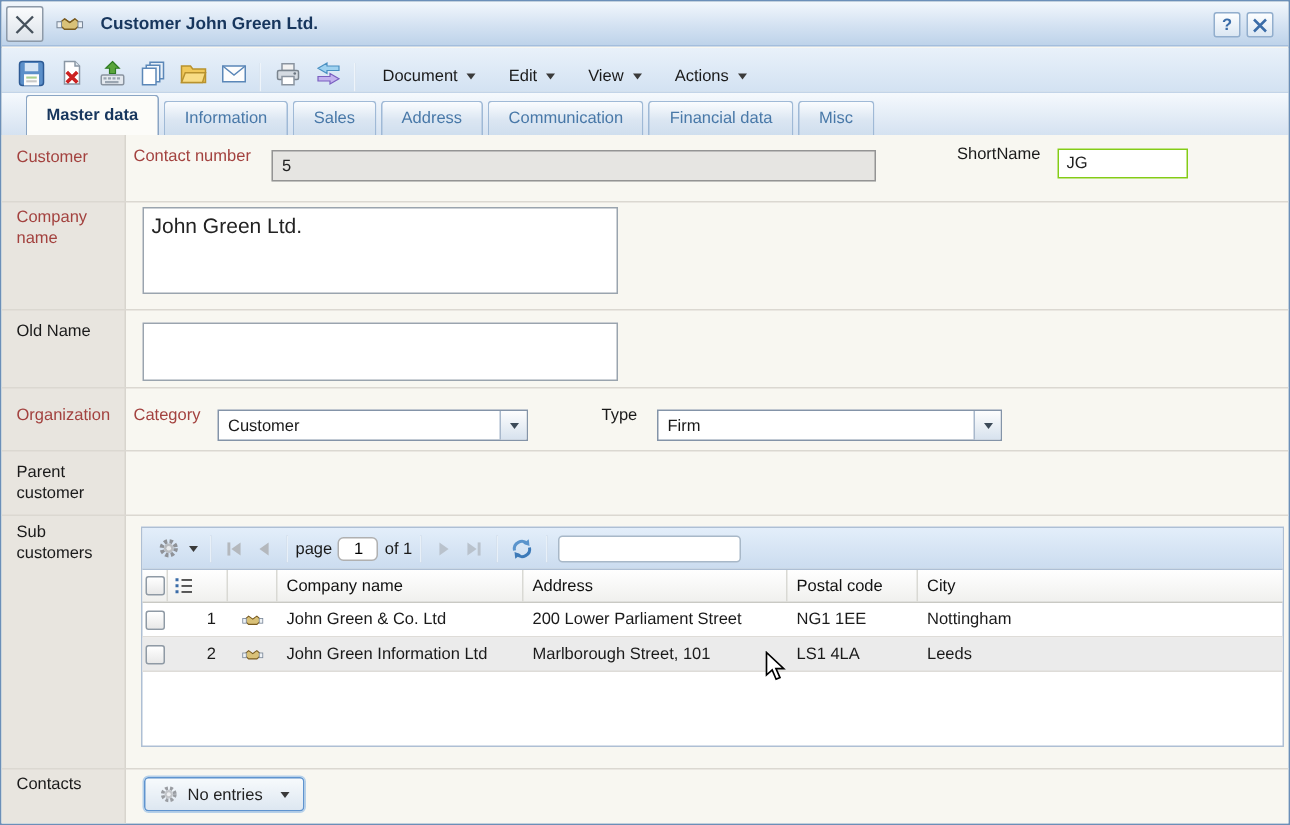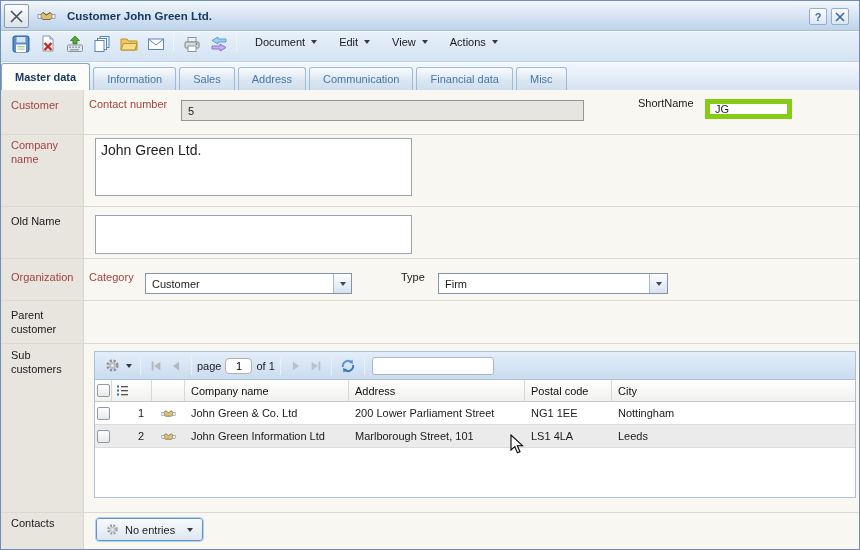--- a/index.html
+++ b/index.html
@@ -16,46 +16,46 @@
   .tb-title { position:absolute; left:66px; top:9px; font-weight:bold; font-size:11.5px; color:#17365d; }
   .tb-btn { position:absolute; top:7px; width:18px; height:17px; border:1px solid #92aecd; border-radius:2px;
     background:linear-gradient(#fdfeff,#dbe7f3); display:flex; align-items:center; justify-content:center;
     color:#3a6ca8; font-weight:bold; font-size:11px; }
   .tb-help { right:32px; }
   .tb-x { right:10px; }
 
   
   .toolbar { position:absolute; left:0; top:31px; right:0; height:30px;
     background:linear-gradient(#e9f1fa,#d3e2f2); border-bottom:1px solid #c2d4e8;
-    display:flex; align-items:flex-start; padding-left:6px; }
+    display:flex; align-items:flex-end; padding-left:6px; }
   .tool-btn { width:27px; height:24px; display:flex; align-items:center; justify-content:center; }
   .tool-sep { width:1px; height:19px; background:#b3c5da; border-right:1px solid #eef4fa; margin:0 4px; }
   .menu { display:flex; align-items:center; padding:4px 8px; margin-left:6px; color:#1a1a1a; cursor:default; }
   .menu:first-of-type { margin-left:14px; }
   .caret { display:inline-block; width:0; height:0; border-left:3.5px solid transparent; border-right:3.5px solid transparent; border-top:4px solid #3a3a3a; margin-left:6px; }
 
   
   .tabbar { position:absolute; left:0; top:61px; right:0; height:28px;
-    background:linear-gradient(#f5f9fd,#d5e2f1); display:flex; align-items:flex-end; padding-left:0; }
+    background:linear-gradient(#f5f9fd,#d5e2f1); display:flex; align-items:flex-end; padding-left:16px; }
   .tab { height:23px; line-height:22px; padding:0 13px; margin-right:3px; color:#4878a8;
     background:linear-gradient(#fafcfe,#dbe6f2 55%,#cfdeee); border:1px solid #9fb9d6; border-bottom:none;
     border-radius:3px 3px 0 0; cursor:default; white-space:nowrap; }
   .tab.active { height:27px; line-height:26px; background:#fcfcf9; color:#17365d; font-weight:bold; border-color:#8aa5c4; }
 
   
   .content { position:absolute; left:0; top:89px; right:0; bottom:0; background:#f8f7f1; }
   .sidebar { position:absolute; left:0; top:0; width:83px; height:100%; background:#e8e5df; border-right:1px solid #d8d5ce; }
   .hline { position:absolute; left:0; right:0; height:1px; background:#dbd8d1; }
   .slabel { position:absolute; left:10px; width:68px; line-height:14px; }
   .red { color:#a3423f; }
   .flabel { position:absolute; white-space:nowrap; }
 
   .txt-disabled { position:absolute; background:#e6e5e2; border:1px solid #949494; padding:0 6px; font-size:11px; color:#222;
     font-family:"Liberation Sans", sans-serif; }
-  .txt { position:absolute; background:#fff; border:5px solid #84cc16; padding:0 5px; font-size:11px; color:#222;
+  .txt { position:absolute; background:#fff; border:1px solid #84cc16; padding:0 5px; font-size:11px; color:#222;
     font-family:"Liberation Sans", sans-serif; }
   .tarea { position:absolute; background:#fff; border:1px solid #9aa4ae; padding:3px 5px; font-size:14px; color:#222;
     font-family:"Liberation Sans", sans-serif; resize:none; overflow:hidden; }
 
   .select { position:absolute; height:21px; background:#fff; border:1px solid #8494a8; display:flex; align-items:center; }
   .select .sel-text { flex:1; padding-left:6px; }
   .select .sel-btn { width:18px; height:100%; border-left:1px solid #a8b8cc;
     background:linear-gradient(#fdfdfd,#d7e2ee); display:flex; align-items:center; justify-content:center; }
   .select .sel-btn .caret { margin:0; border-top-color:#3c4a58; }
 

